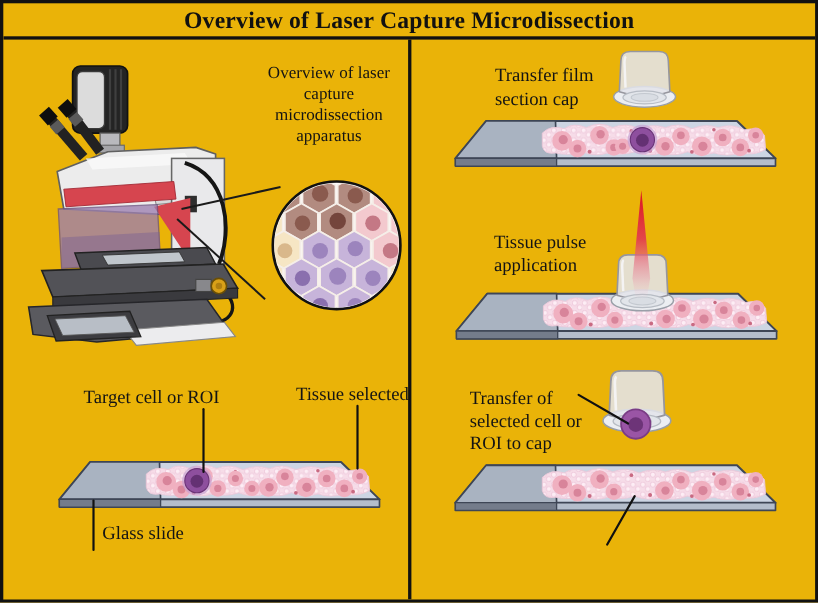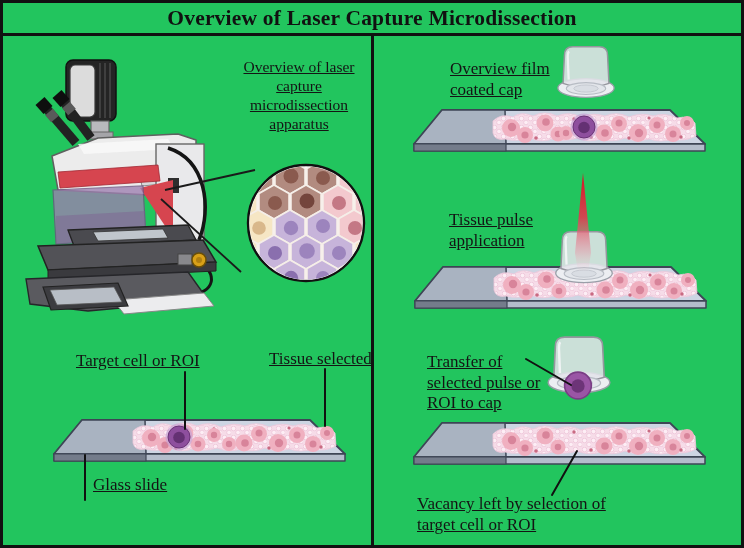--- a/index.html
+++ b/index.html
@@ -1,32 +1,32 @@
 <!DOCTYPE html>
 <html><head>
 <meta charset="utf-8">
 <style>
   * { margin:0; padding:0; box-sizing:border-box; }
   html,body { background:#ffffff; }
   body { font-family:"Liberation Serif","DejaVu Serif",serif; color:#111; }
   .frame {
     position:relative; width:744px; height:548px;
-    background:#22c55e; border:3px solid #111; overflow:hidden;
+    background:#eab308; border:3px solid #111; overflow:hidden;
   }
   .title-bar {
     position:absolute; left:0; right:0; top:0; height:33px;
     border-bottom:3px solid #111;
     display:flex; align-items:center; justify-content:center;
   }
   .title-text { font-size:21.5px; font-weight:600; letter-spacing:.2px; }
   .divider {
     position:absolute; left:368px; top:33px; bottom:0; width:3px; background:#111;
   }
   .lbl {
-    position:absolute; font-size:17px; line-height:1.22; color:#141414;text-decoration:underline;
+    position:absolute; font-size:17px; line-height:1.22; color:#141414;
   }
   .lbl.center { text-align:center; }
   .abs { position:absolute; }
   svg { display:block; overflow:visible; }
   .overlay { position:absolute; left:0; top:0; width:744px; height:548px; pointer-events:none; z-index:40; }
 </style>
 </head>
 <body>
 
 <div class="frame">
@@ -252,21 +252,21 @@
   <svg class="abs" style="left:48px;top:414px" width="295" height="52" viewBox="0 0 295 52">
     <use href="#slideBase"></use>
     <use href="#tissueBand"></use>
     <circle cx="163" cy="18" r="7" fill="#f0b0c0"></circle>
       <circle cx="163" cy="18" r="3.2" fill="#d8849a"></circle>
     <circle cx="178" cy="27" r="7" fill="#f0b0c0"></circle>
       <circle cx="178" cy="27" r="3.2" fill="#d8849a"></circle>
     <use href="#targetCell" transform="translate(128,20)"></use>
   </svg>
 
-  <div class="lbl" style="left:447px;top:56px;width:106px">Overview film coated cap</div>
+  <div class="lbl" style="left:447px;top:56px;width:106px">Transfer film section cap</div>
   <svg class="abs" style="left:550px;top:41px" width="66" height="60" viewBox="0 0 70 64">
     <use href="#cap"></use>
   </svg>
   <svg class="abs" style="left:408px;top:104px" width="295" height="52" viewBox="0 0 295 52">
     <use href="#slideBase"></use>
     <use href="#tissueBand"></use>
     <circle cx="155" cy="26" r="7" fill="#f0b0c0"></circle>
       <circle cx="155" cy="26" r="3.2" fill="#d8849a"></circle>
     <use href="#targetCell" transform="translate(173,20)"></use>
   </svg>
@@ -276,32 +276,31 @@
     <use href="#slideBase"></use>
     <use href="#tissueBand"></use>
   </svg>
   <svg class="abs" style="left:548px;top:225px" width="66" height="62" viewBox="0 0 70 64">
     <use href="#cap"></use>
   </svg>
   <svg class="abs" style="left:569px;top:170px;z-index:30" width="22" height="100" viewBox="0 0 22 100">
     <polygon points="11,0 19,80 16,99 6,99 3,80" fill="url(#laserGrad)"></polygon>
   </svg>
 
-  <div class="lbl" style="left:424px;top:349px;width:116px">Transfer of selected pulse or ROI to cap</div>
+  <div class="lbl" style="left:424px;top:349px;width:116px">Transfer of selected cell or ROI to cap</div>
   <svg class="abs" style="left:540px;top:331px" width="72" height="66" viewBox="0 0 70 64">
     <use href="#cap"></use>
     <circle cx="34" cy="50" r="13" fill="#9a55a5" stroke="#7a3d85" stroke-width="1.6"></circle>
     <circle cx="34" cy="50.5" r="6.5" fill="#6d3478"></circle>
   </svg>
 
   <svg class="abs" style="left:408px;top:417px" width="295" height="52" viewBox="0 0 295 52">
     <use href="#slideBase"></use>
     <use href="#tissueBand"></use>
   </svg>
-  <div class="lbl" style="left:414px;top:491px;width:202px">Vacancy left by selection of target cell or ROI</div>
 
   <svg class="overlay" viewBox="0 0 744 548">
     <g stroke="#111" stroke-width="2" stroke-linecap="round">
       <line x1="182" y1="369" x2="182" y2="426"></line>
       <line x1="322" y1="366" x2="322" y2="423"></line>
       <line x1="82" y1="452" x2="82" y2="497"></line>
       <line x1="523" y1="356" x2="568" y2="382"></line>
       <line x1="549" y1="492" x2="574" y2="448"></line>
     </g>
   </svg>

